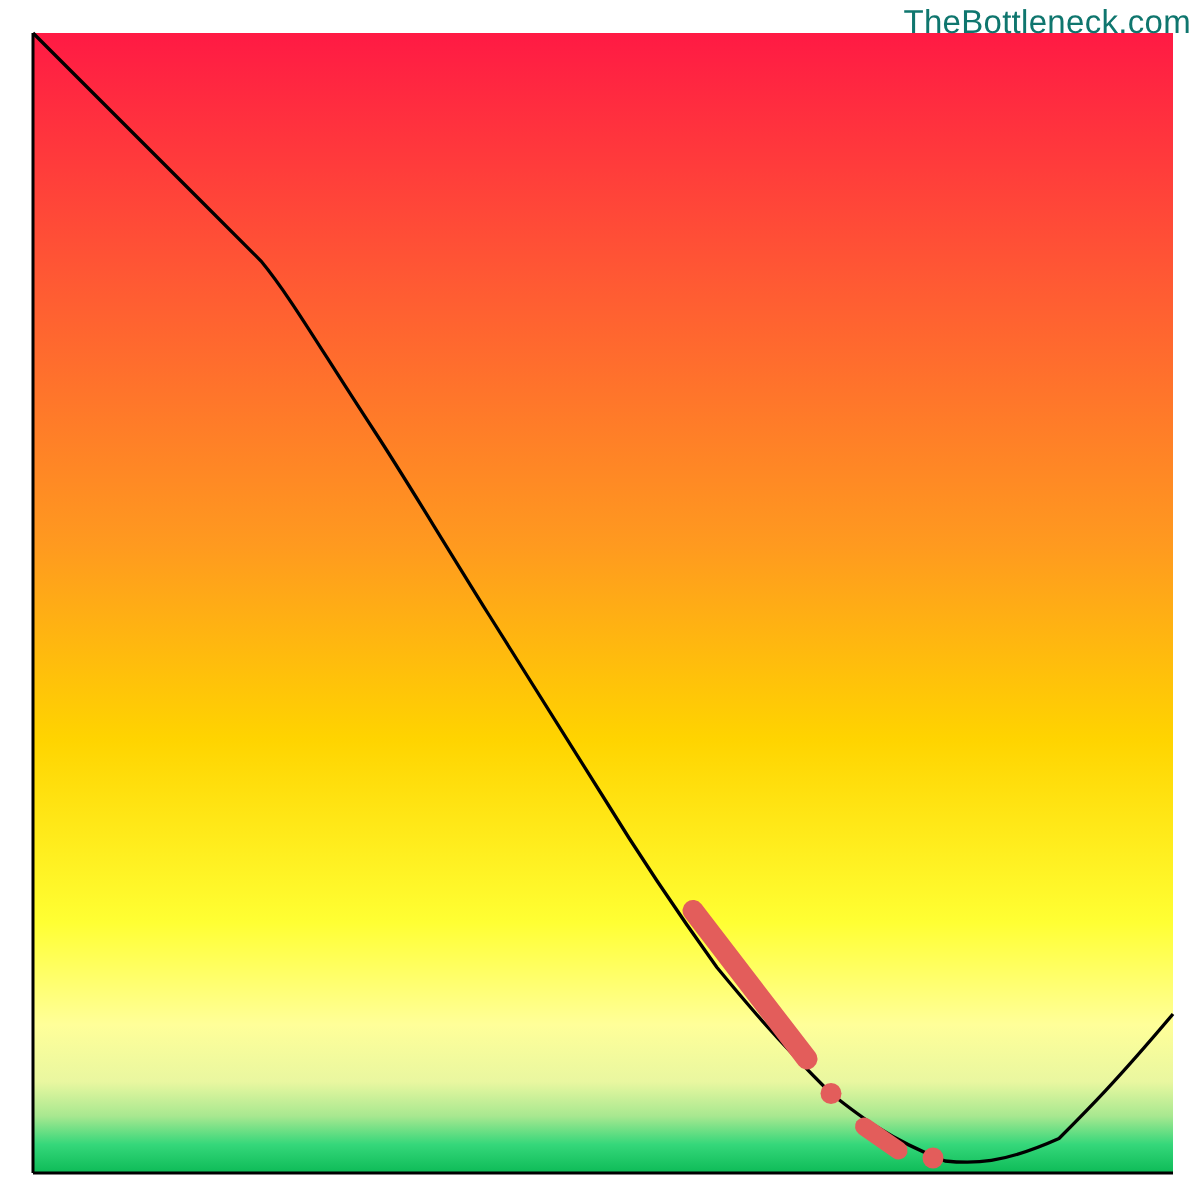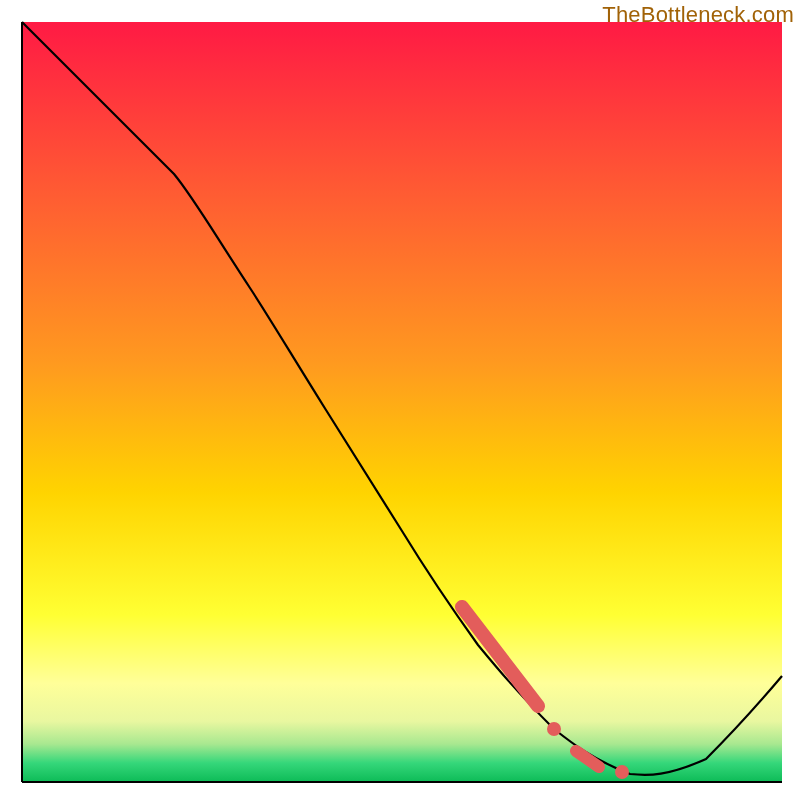--- a/index.html
+++ b/index.html
@@ -18,21 +18,21 @@
   svg.chart {
     display: block;
     width: 800px;
     height: 800px;
   }
   .watermark {
     position: absolute;
     top: 2px;
     right: 6px;
     font-size: 22px;
-    color: #a16207;
+    color: #0f766e;
     font-weight: 400;
     letter-spacing: 0.2px;
   }
 </style>
 </head>
 <body>
 
 <div class="chart-wrap">
 
   <svg class="chart" viewBox="0 0 800 800">

